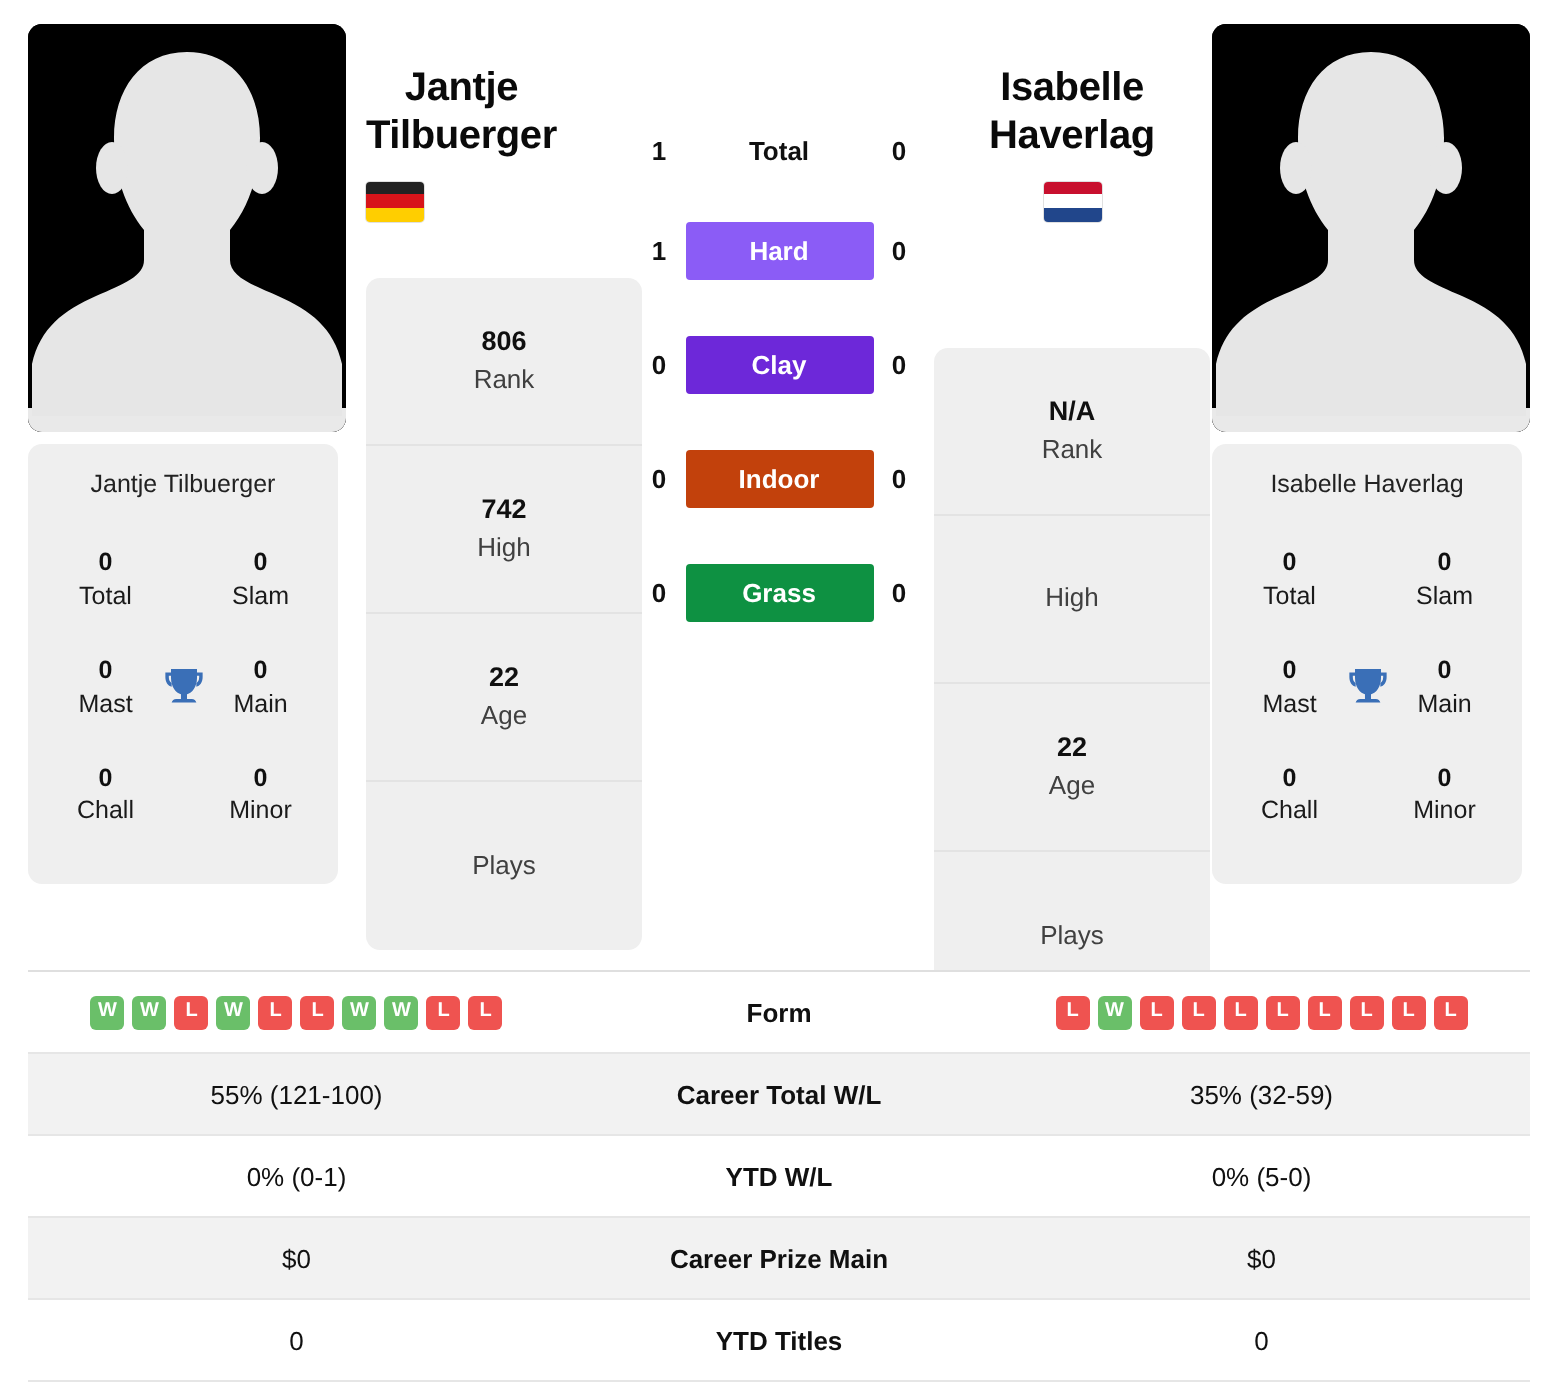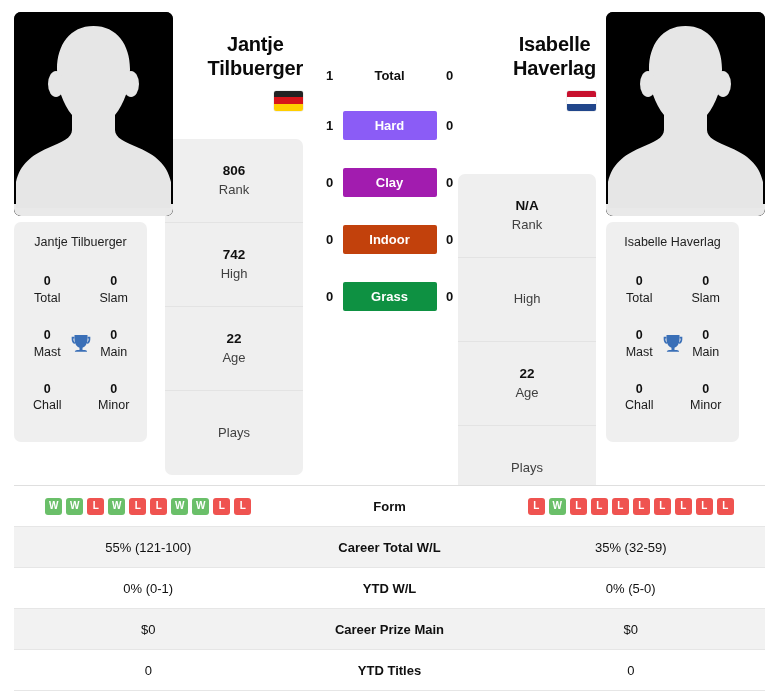--- a/index.html
+++ b/index.html
@@ -33,21 +33,21 @@
     overflow: hidden;
     position: relative;
   }
   .silhouette {
     position: absolute;
     left: 0; top: 0; right: 0; bottom: 0;
   }
 
   .player-stats-card {
     margin-top: 6px;
-    width: 133px;
+    width: 155px;
     background: #efefef;
     border-radius: 7px;
     padding: 13px 0 14px 0;
   }
   .psc-name {
     text-align: center;
     font-size: 12.5px;
     color: #222;
     margin-bottom: 18px;
     padding: 0 4px;
@@ -75,23 +75,23 @@
     pointer-events: none;
   }
 
   
   .mid-col {
     width: 120px;
     flex: 0 0 120px;
     margin: 0 10px;
     display: flex;
     flex-direction: column;
-    align-items: flex-end;
-  }
-  .mid-col.right-side { align-items: flex-end; }
+    align-items: flex-start;
+  }
+  .mid-col.right-side { align-items: center; }
 
   .pname {
     text-align: center;
     font-size: 20px;
     font-weight: bold;
     line-height: 1.22;
     letter-spacing: -0.2px;
     margin-top: 20px;
     color: #0a0a0a;
   }
@@ -304,21 +304,21 @@
         <div class="sbadge plain">Total</div>
         <div class="scount">0</div>
       </div>
       <div class="srow">
         <div class="scount">1</div>
         <div class="sbadge" style="background:#8b5cf6">Hard</div>
         <div class="scount">0</div>
       </div>
       <div class="srow">
         <div class="scount">0</div>
-        <div class="sbadge" style="background:#a21caf">Clay</div>
+        <div class="sbadge" style="background:#6d28d9">Clay</div>
         <div class="scount">0</div>
       </div>
       <div class="srow">
         <div class="scount">0</div>
         <div class="sbadge" style="background:#c2410c">Indoor</div>
         <div class="scount">0</div>
       </div>
       <div class="srow">
         <div class="scount">0</div>
         <div class="sbadge" style="background:#0e9142">Grass</div>

